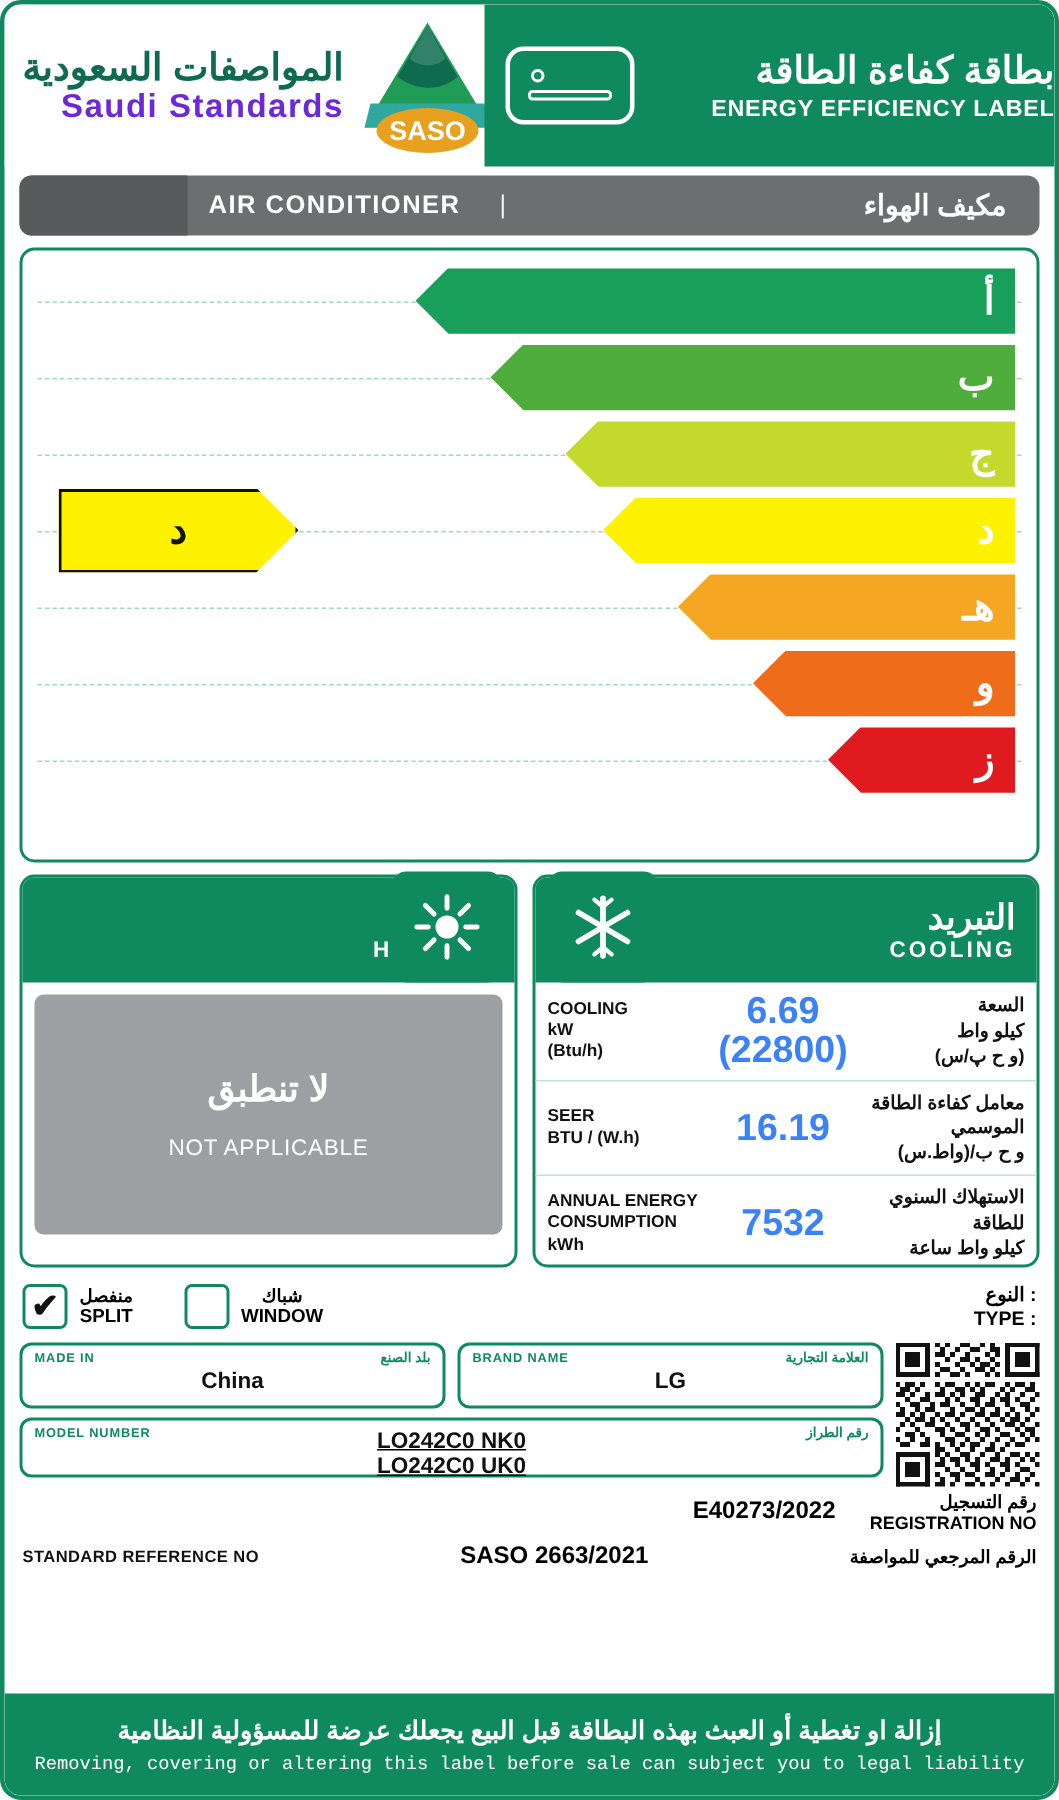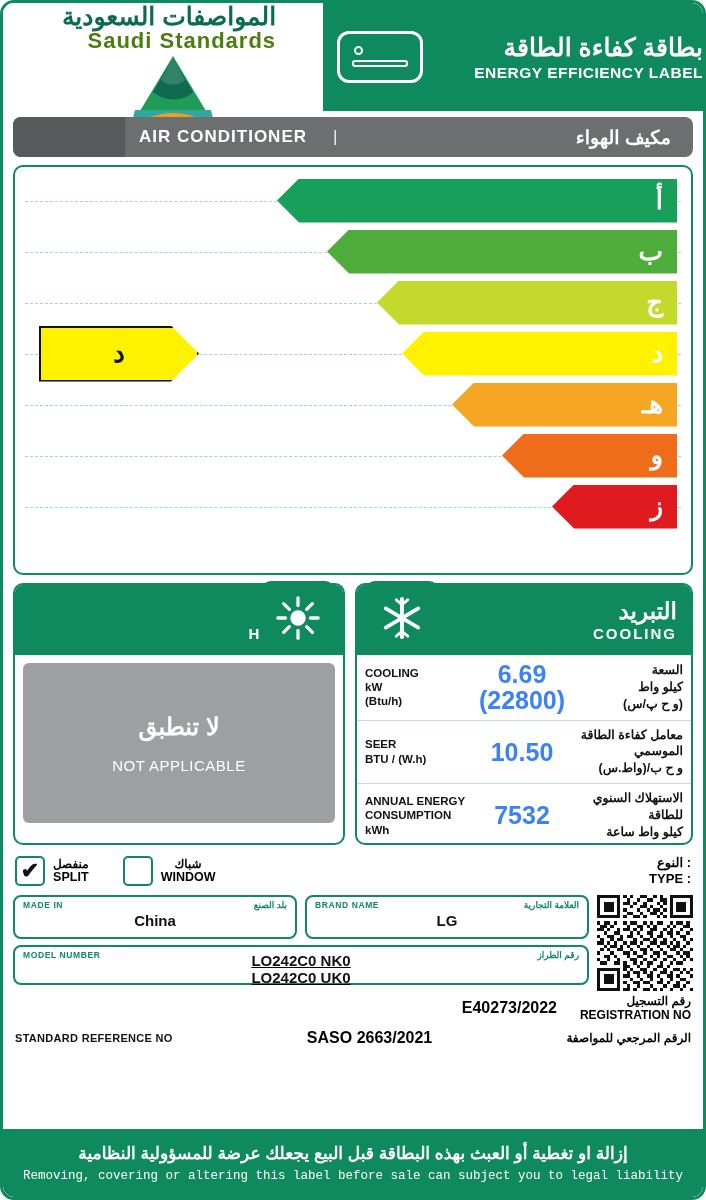--- a/index.html
+++ b/index.html
@@ -27,38 +27,37 @@
     height: 108px;
     display: flex;
     align-items: stretch;
   }
   .header-left {
     width: 320px;
     background: #fff;
     display: flex;
     align-items: center;
     padding-left: 12px;
-    flex-direction: column;
   }
   .saso-text {
     text-align: right;
     line-height: 1.05;
     color: #13634a;
   }
   .saso-ar {
     font-size: 25px;
     font-weight: bold;
     color: #0f6b4f;
     letter-spacing: -0.5px;
     white-space: nowrap;
   }
   .saso-en {
     font-size: 22px;
     font-weight: bold;
-    color: #4d7c0f;
+    color: #6d28d9;
     letter-spacing: 1px;
     white-space: nowrap;
   }
   .saso-logo {
     width: 96px;
     height: 92px;
     margin-left: 8px;
     position: relative;
   }
   .header-right {
@@ -502,21 +501,21 @@
               <div>كيلو واط</div>
               <div>(و ح پ/س)</div>
             </div>
           </div>
           <div class="crow">
             <div class="c-en">
               <div>SEER</div>
               <div>BTU / (W.h)</div>
             </div>
             <div class="c-val">
-              <div>10.50</div>
+              <div>16.19</div>
             </div>
             <div class="c-ar">
               <div>معامل كفاءة الطاقة الموسمي</div>
               <div>و ح ب/(واط.س)</div>
             </div>
           </div>
           <div class="crow">
             <div class="c-en">
               <div>ANNUAL ENERGY CONSUMPTION</div>
               <div>kWh</div>

